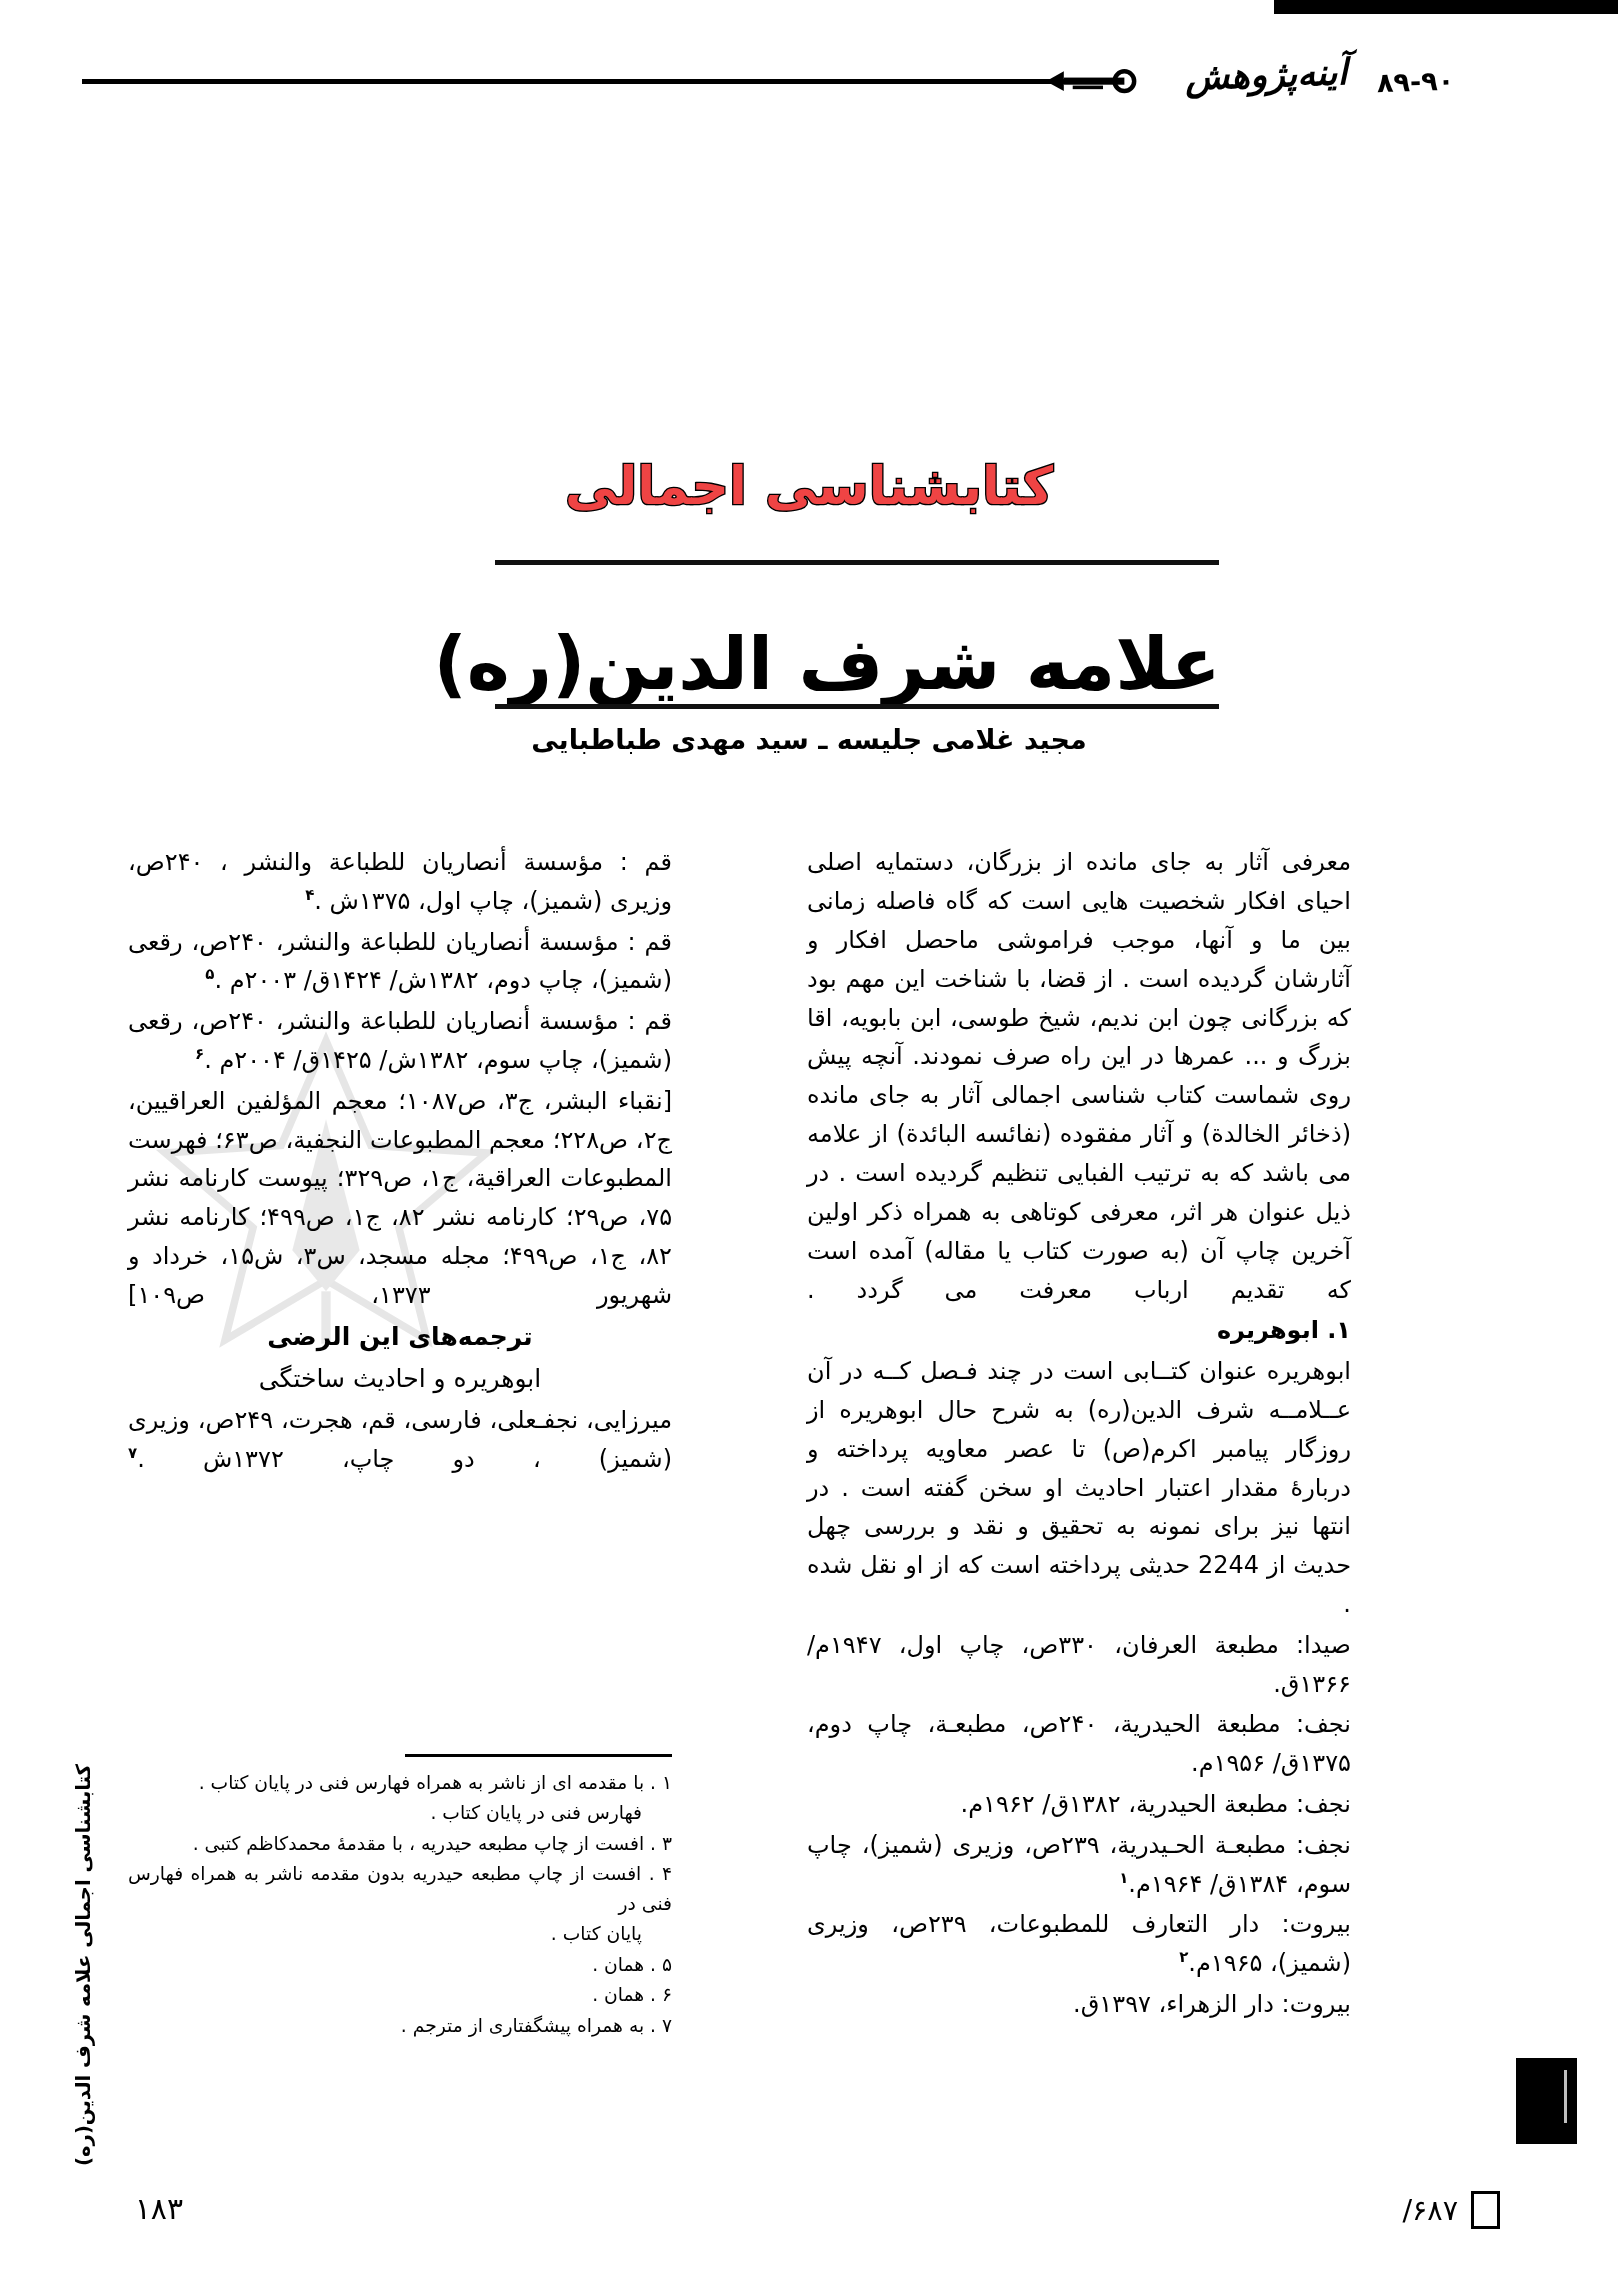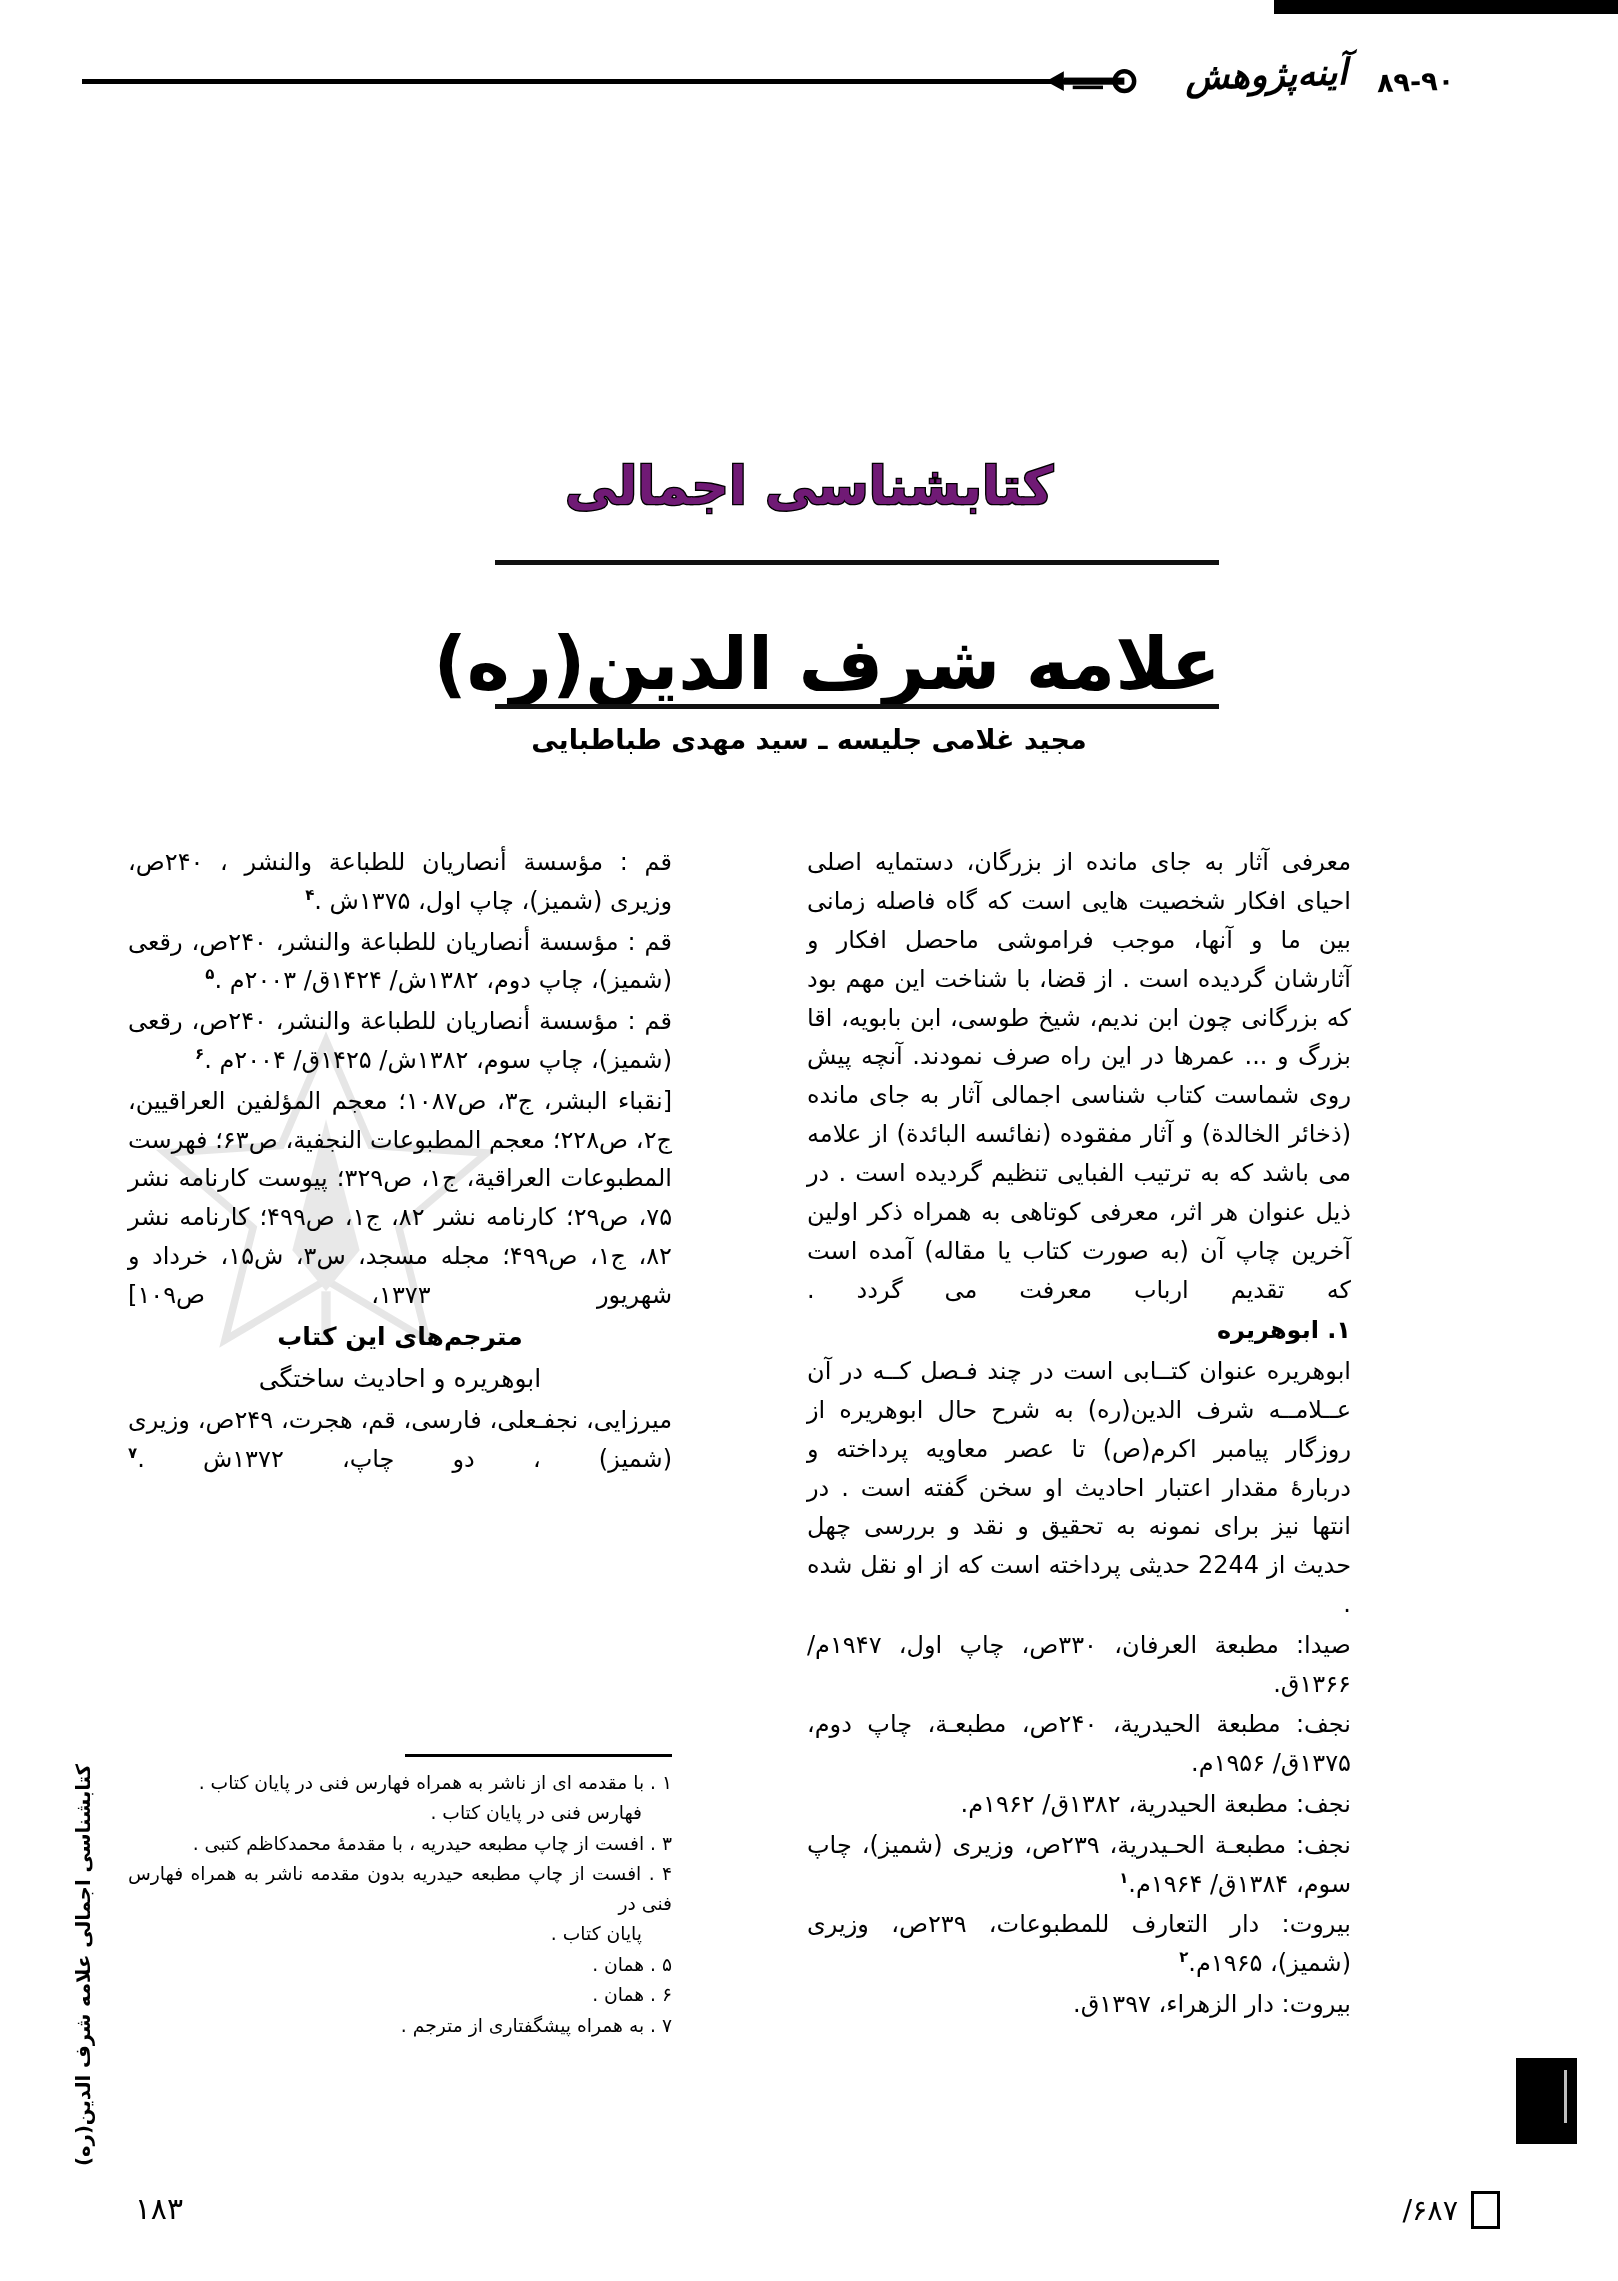--- a/index.html
+++ b/index.html
@@ -39,21 +39,21 @@
   .issue-no{
     position:absolute;top:32px;right:82px;
     font-size:27px;font-weight:700;white-space:nowrap;
     transform:rotate(-2deg);
   }
 
   
   .kicker{
     position:absolute;top:456px;left:0;right:0;text-align:center;
     font-size:52px;font-weight:700;letter-spacing:1.8px;
-    color:#701a75;
+    color:#ef4444;
     -webkit-text-stroke:2.7px #000;
     paint-order:stroke fill;
   }
   .title-rule{
     position:absolute;left:495px;width:724px;height:4.5px;background:#111;
   }
   .title-rule.top{top:560px;}
   .title-rule.bot{top:704px;}
   .main-title{
     position:absolute;top:569px;left:0;right:0;text-align:center;
@@ -204,21 +204,21 @@
     <p class="cite"><span>بیروت: دار الزهراء، ۱۳۹۷ق.</span></p>
   </div>
 
   <div class="col col-left">
     <p class="cite"><span>قم : مؤسسة أنصاریان للطباعة والنشر ، ۲۴۰ص، وزیری (شمیز)، چاپ اول، ۱۳۷۵ش .</span><sup>۴</sup></p>
     <p class="cite"><span>قم : مؤسسة أنصاریان للطباعة والنشر، ۲۴۰ص، رقعی (شمیز)، چاپ دوم، ۱۳۸۲ش/ ۱۴۲۴ق/ ۲۰۰۳م .</span><sup>۵</sup></p>
     <p class="cite"><span>قم : مؤسسة أنصاریان للطباعة والنشر، ۲۴۰ص، رقعی (شمیز)، چاپ سوم، ۱۳۸۲ش/ ۱۴۲۵ق/ ۲۰۰۴م .</span><sup>۶</sup></p>
 
     <p class="just">[نقباء البشر، ج۳، ص۱۰۸۷؛ معجم المؤلفین العراقیین، ج۲، ص۲۲۸؛ معجم المطبوعات النجفیة، ص۶۳؛ فهرست المطبوعات العراقیة، ج۱، ص۳۲۹؛ پیوست کارنامه نشر ۷۵، ص۲۹؛ کارنامه نشر ۸۲، ج۱، ص۴۹۹؛ کارنامه نشر ۸۲، ج۱، ص۴۹۹؛ مجله مسجد، س۳، ش۱۵، خرداد و شهریور ۱۳۷۳، ص۱۰۹]</p>
 
-    <p class="sub-head">مترجم‌های این کتاب</p>
+    <p class="sub-head">ترجمه‌های این الرضی</p>
 
     <p class="entry-title">ابوهریره و احادیث ساختگی</p>
 
     <p class="just"><span>میرزایی، نجفـعلی، فارسی، قم، هجرت، ۲۴۹ص، وزیری (شمیز) ، دو چاپ، ۱۳۷۲ش .</span><sup>۷</sup></p>
   </div>
 
   <div class="fn-rule"></div>
   <div class="footnotes">
     <p><span>۱ .</span>
        <span>با مقدمه ای از ناشر به همراه فهارس فنی در پایان کتاب .</span></p>

